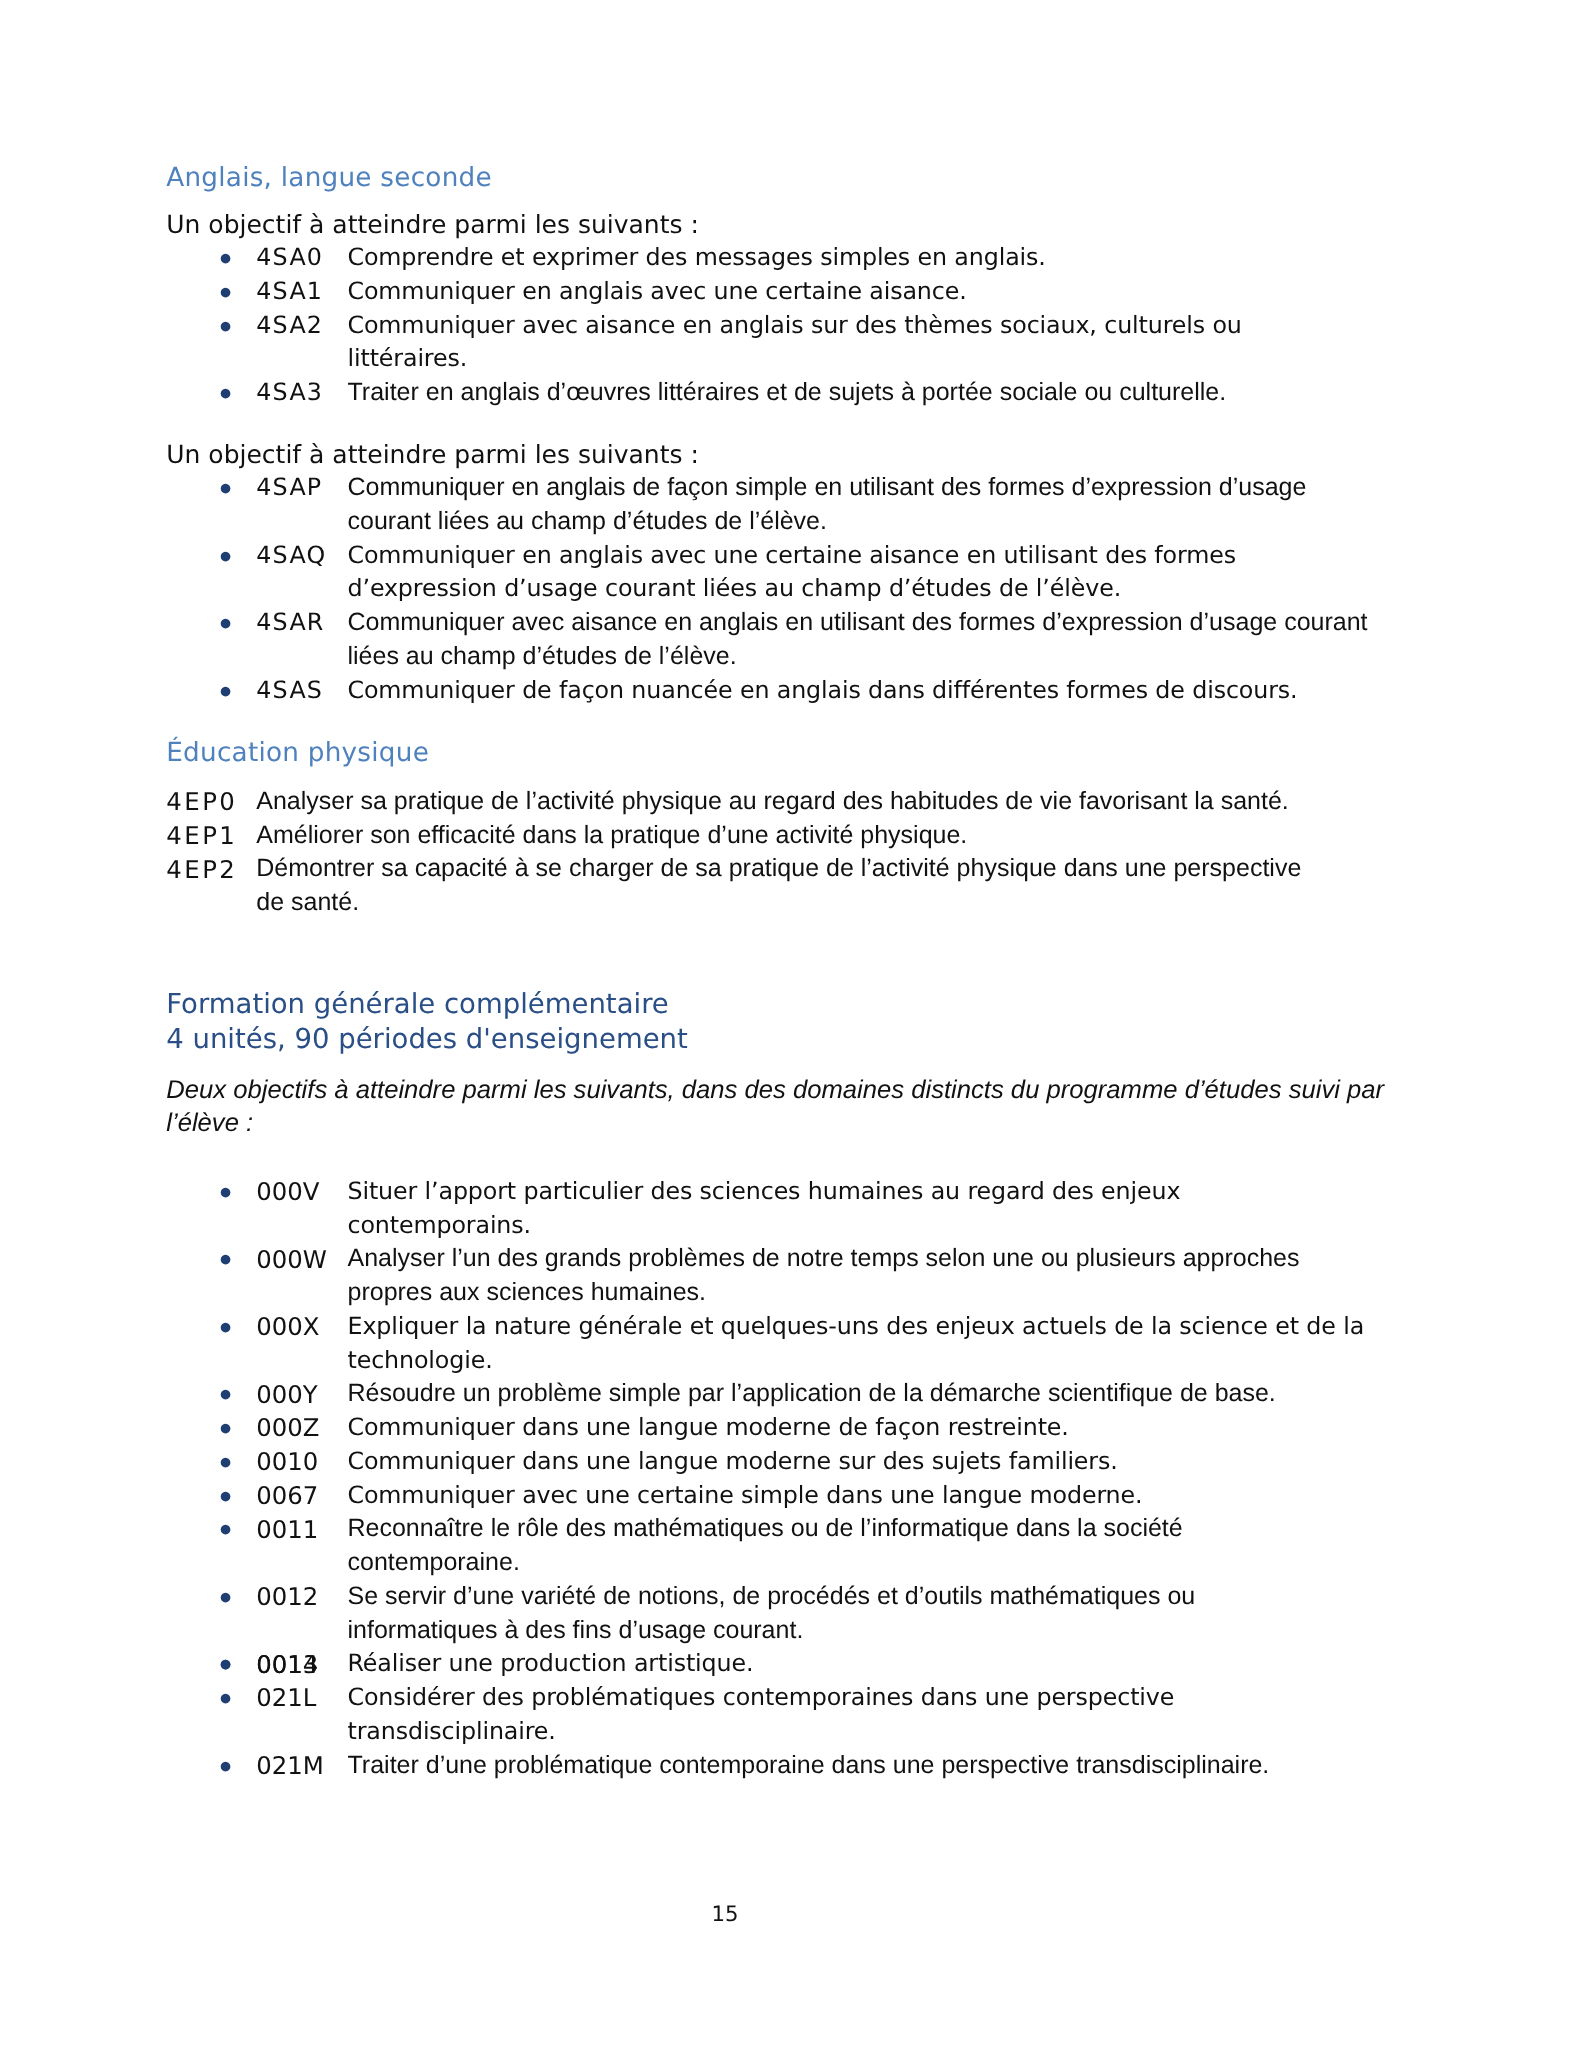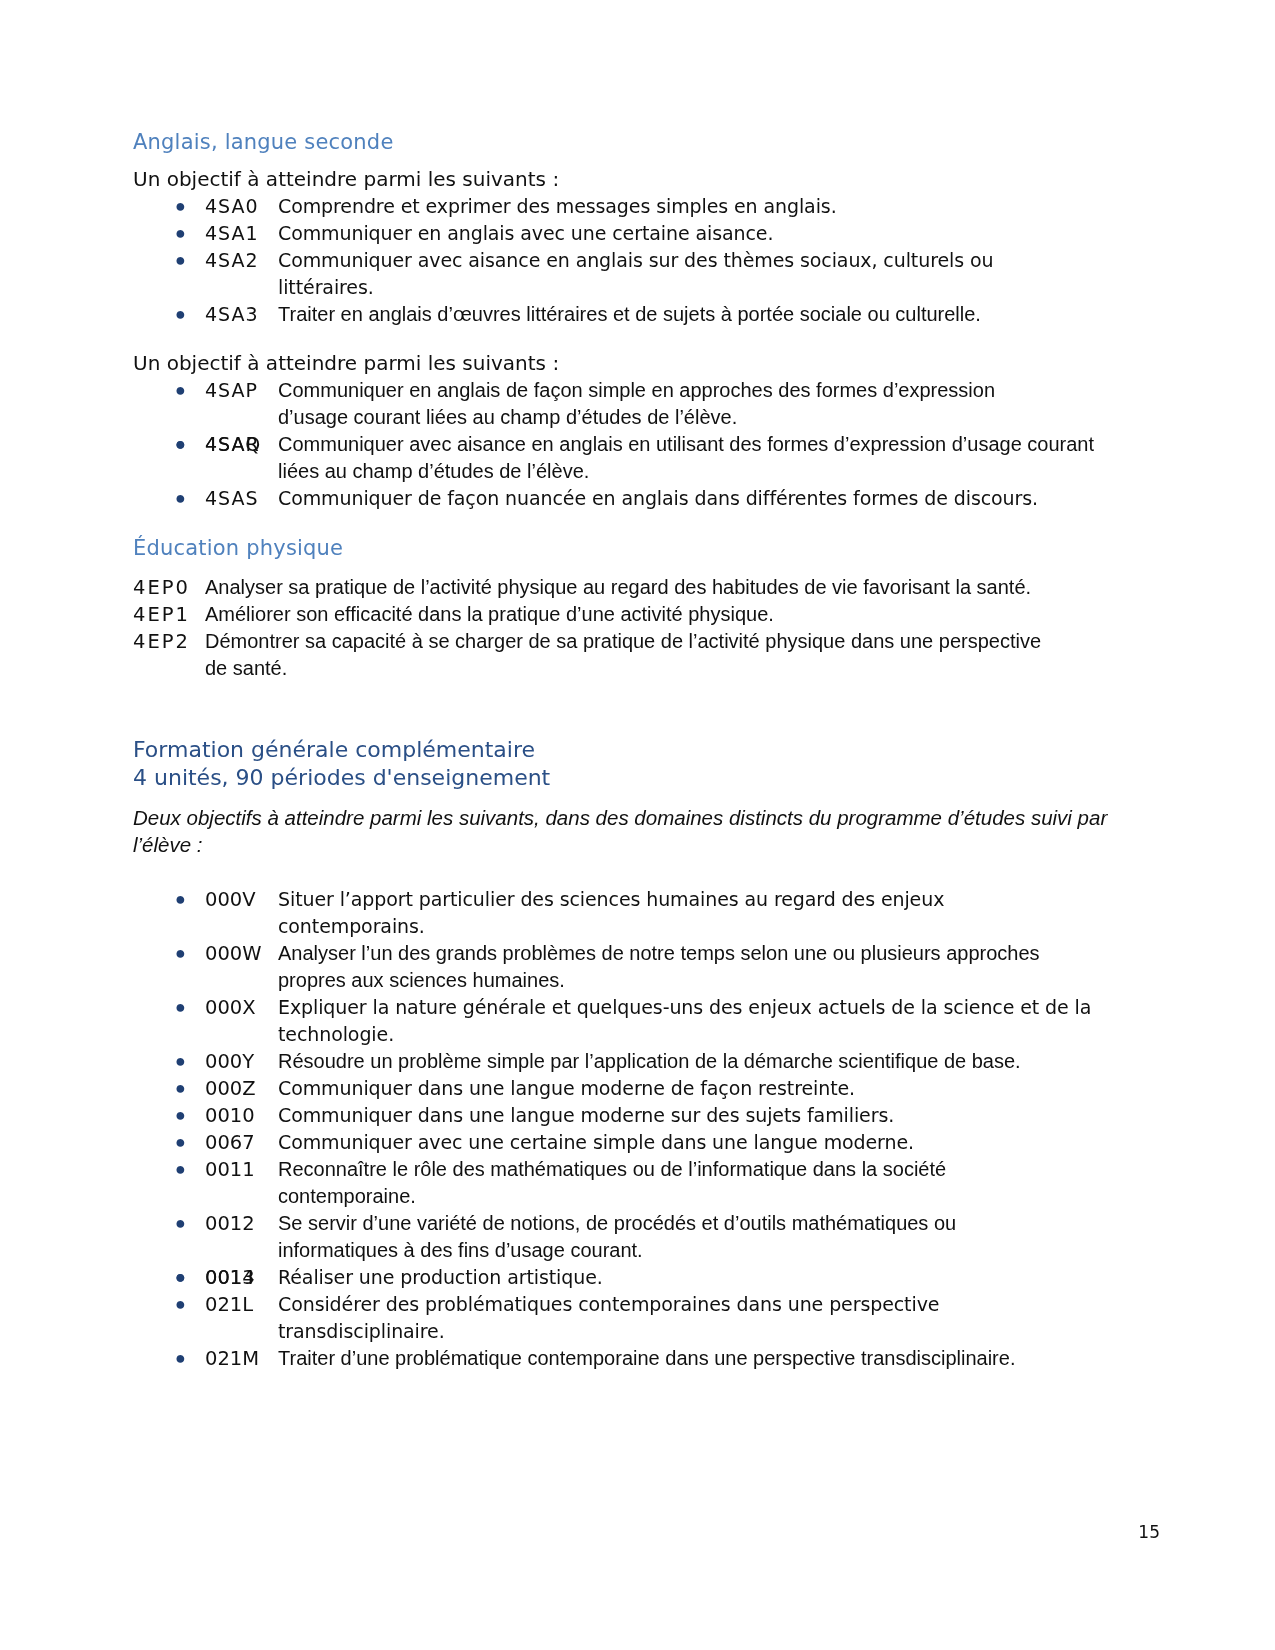--- a/index.html
+++ b/index.html
@@ -39,21 +39,21 @@
     ul.ep { list-style: none; margin: 0; padding: 0; }
     ul.ep li {
       position: relative; padding-left: 72px; font-size: 20px; line-height: 27px;
       font-family: "Liberation Sans", sans-serif;
     }
     ul.ep li .code {
       position: absolute; left: 0; top: 0;
       font-family: "DejaVu Sans", sans-serif; font-size: 19.5px; letter-spacing: 2px;
     }
     .page-number {
-      position: absolute; left: 0; width: 1160px; top: 1522px; text-align: right;
+      position: absolute; left: 0; width: 1160px; top: 1522px; text-align: center;
       font-family: "DejaVu Sans", sans-serif; font-size: 17px; color: #111;
     }
   </style>
 </head>
 <body>
 
 <div class="page">
 
   <section>
     <h2 class="h-light">Anglais, langue seconde</h2>
@@ -79,25 +79,26 @@
         <span class="code">4SA3</span>
         <span class="desc">Traiter en anglais d’œuvres littéraires et de sujets à portée sociale ou culturelle.</span>
       </li>
     </ul>
 
     <p class="intro" style="margin-top:22px">Un objectif à atteindre parmi les suivants :</p>
     <ul class="objs">
       <li>
         <span class="bullet">●</span>
         <span class="code">4SAP</span>
-        <span class="desc" style="width:790px">Communiquer en anglais de façon simple en approches des formes d’expression d’usage courant liées au champ d’études de l’élève.</span>
+        <span class="desc" style="width:790px">Communiquer en anglais de façon simple en utilisant des formes d’expression d’usage courant liées au champ d’études de l’élève.</span>
       </li>
       <li>
         <span class="bullet">●</span>
         <span class="code">4SAQ</span>
+        <span class="desc dv" style="width:760px">Communiquer en anglais avec une certaine aisance en utilisant des formes d’expression d’usage courant liées au champ d’études de l’élève.</span>
       </li>
       <li>
         <span class="bullet">●</span>
         <span class="code">4SAR</span>
         <span class="desc" style="width:850px">Communiquer avec aisance en anglais en utilisant des formes d’expression d’usage courant liées au champ d’études de l’élève.</span>
       </li>
       <li>
         <span class="bullet">●</span>
         <span class="code">4SAS</span>
         <span class="desc dv">Communiquer de façon nuancée en anglais dans différentes formes de discours.</span>

